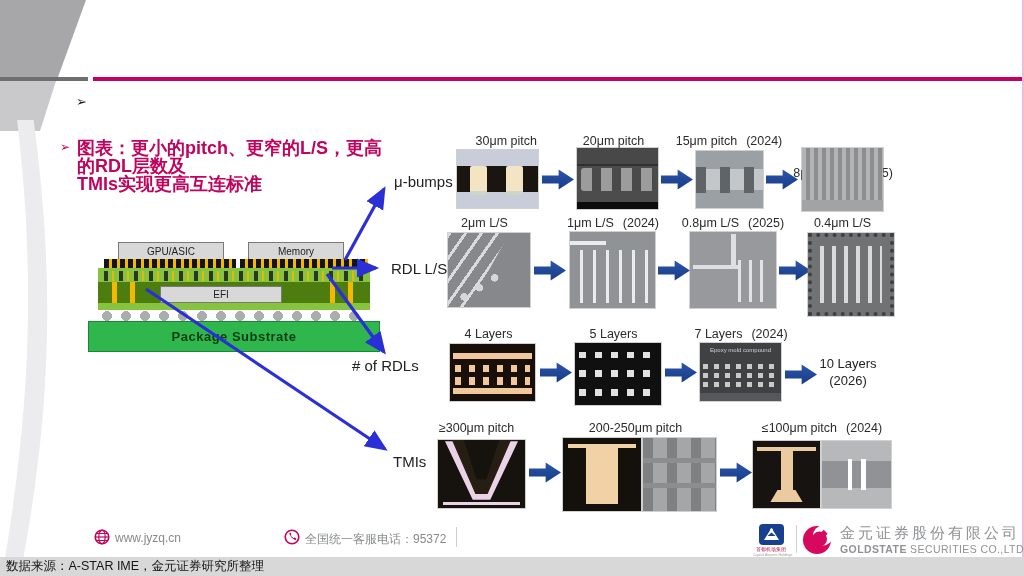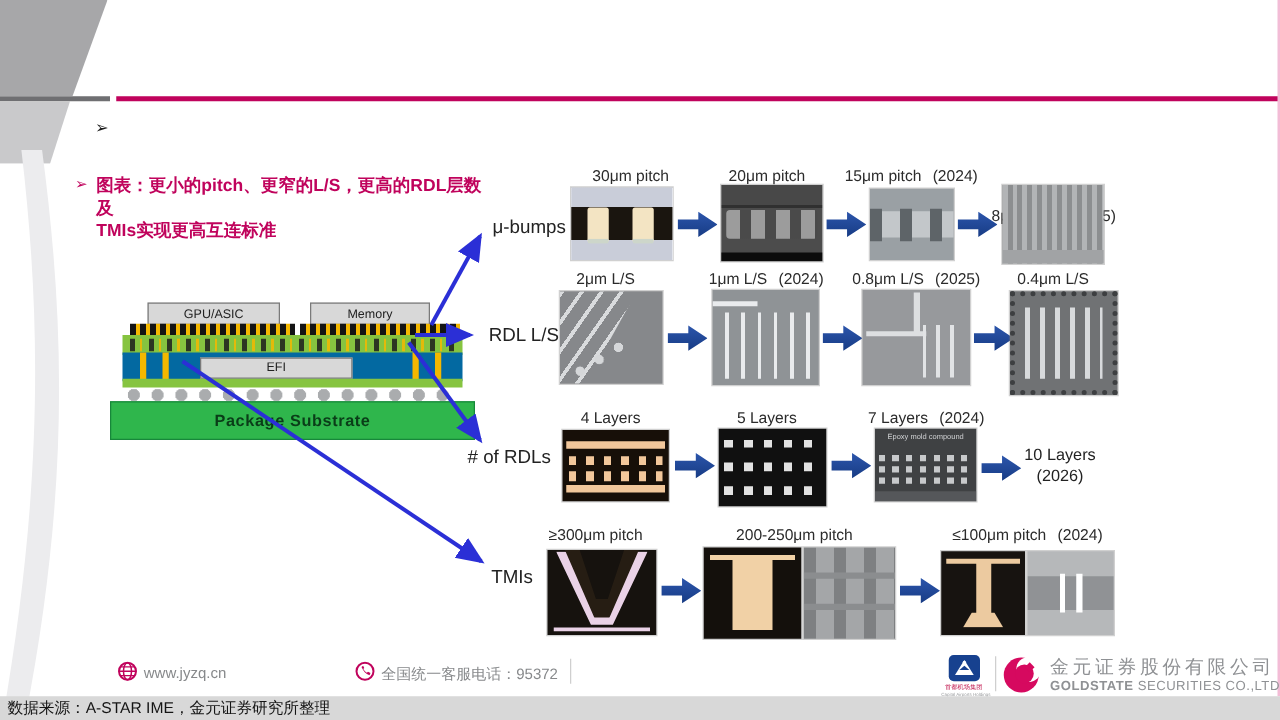--- a/index.html
+++ b/index.html
@@ -15,35 +15,35 @@
   .corner-mid{left:0;top:81px;width:60px;height:50px;background:#c9c9cb;
               clip-path:polygon(0 0,56px 0,40px 100%,0 100%);}
   .edge-pink{right:0;top:0;width:2px;height:557px;background:#f3bcd6;}
 
   
   .page-title{left:95px;top:26px;font-size:29px;font-weight:bold;color:#c0035c;letter-spacing:1px;}
   .bullet-row{left:76px;top:93px;width:930px;display:flex;gap:9px;font-size:14px;color:#1a1a1a;}
   .bullet-mark{font-size:13px;color:#1a1a1a;line-height:18px;}
   .caption-row{left:60px;top:139px;width:335px;display:flex;gap:7px;}
   .caption-mark{font-size:12px;color:#c0035c;line-height:17px;}
-  .caption-text{font-size:14px;font-weight:bold;color:#c0035c;line-height:18px;}
+  .caption-text{font-size:18px;font-weight:bold;color:#c0035c;line-height:18px;}
 
   
   .diagram{left:88px;top:237px;width:292px;height:114px;}
   .d-box{position:absolute;background:#d8d8d8;border:1px solid #7a7a7a;
          font-size:10px;color:#222;display:flex;align-items:center;justify-content:center;}
   .d-chip1{left:30px;top:5px;width:104px;height:16px;}
   .d-chip2{left:160px;top:5px;width:94px;height:16px;}
   .d-bband{position:absolute;top:22px;height:10px;
            background:repeating-linear-gradient(90deg,#141414 0 5px,#f4b800 5px 8px);}
   .d-bb1{left:16px;width:132px;} .d-bb2{left:152px;width:128px;}
   .d-rdl{position:absolute;left:10px;top:31px;width:272px;height:16px;background:#86c440;}
   .d-rdlpat{position:absolute;left:6px;right:6px;top:3px;bottom:3px;opacity:.85;
             background:repeating-linear-gradient(90deg,#1d1d1d 0 4px,transparent 4px 8px,#f4b800 8px 10px,transparent 10px 15px);}
-  .d-mold{position:absolute;left:10px;top:45px;width:272px;height:23px;background:#0369a1;}
+  .d-mold{position:absolute;left:10px;top:45px;width:272px;height:23px;background:#4d7c0f;}
   .d-pil{position:absolute;top:0;width:5px;height:100%;background:#f4b800;}
   .d-efi{left:62px;top:4px;width:120px;height:15px;}
   .d-green2{position:absolute;left:10px;top:66px;width:272px;height:7px;background:#86c440;}
   .d-balls{position:absolute;left:12px;top:72px;width:268px;height:14px;
            background:radial-gradient(circle 7px at 7px 7px,#aaacae 68%,transparent 72%);
            background-size:19px 14px;background-repeat:repeat-x;}
   .d-sub{position:absolute;left:0;top:84px;width:290px;height:29px;background:#2fb64c;border:1px solid #17873a;
          display:flex;align-items:center;justify-content:center;font-size:13px;font-weight:bold;color:#0a3d18;letter-spacing:.5px;}
 
   
@@ -190,24 +190,24 @@
       </marker>
     </defs>
     <line x1="345" y1="260" x2="384" y2="189" stroke="#2b2fd6" stroke-width="3.2" marker-end="url(#ah)"></line>
     <line x1="332" y1="268" x2="376" y2="268" stroke="#2b2fd6" stroke-width="3.2" marker-end="url(#ah)"></line>
     <line x1="327" y1="274" x2="384" y2="352" stroke="#2b2fd6" stroke-width="3.2" marker-end="url(#ah)"></line>
     <line x1="146" y1="289" x2="385" y2="449" stroke="#2b2fd6" stroke-width="3.2" marker-end="url(#ah)"></line>
   </svg>
 
   <div class="abs row-label" style="left:394px;top:173px;">μ-bumps</div>
   <div class="abs row-label" style="left:391px;top:260px;">RDL L/S</div>
-  <div class="abs row-label" style="left:374px;top:357px;"># of RDLs</div>
+  <div class="abs row-label" style="left:352px;top:357px;"># of RDLs</div>
   <div class="abs row-label" style="left:393px;top:453px;">TMIs</div>
 
-  <div class="cap" style="left:444px;top:134px;width:130px;">
+  <div class="cap" style="left:416px;top:134px;width:130px;text-align:right;">
     <span>30μm pitch</span><span class="yr"></span></div>
   <div class="cap" style="left:553px;top:134px;width:130px;">
     <span>20μm pitch</span><span class="yr"></span></div>
   <div class="cap" style="left:664px;top:134px;width:130px;">
     <span>15μm pitch</span><span class="yr">(2024)</span></div>
   <div class="cap" style="left:778px;top:134px;width:130px;margin-top:32px;">
     <span>8μm pitch</span><span class="yr">(2025)</span></div>
 
   <div class="sem p11" style="left:457px;top:150px;width:81px;height:58px;">
     <div class="bumpA"></div>

